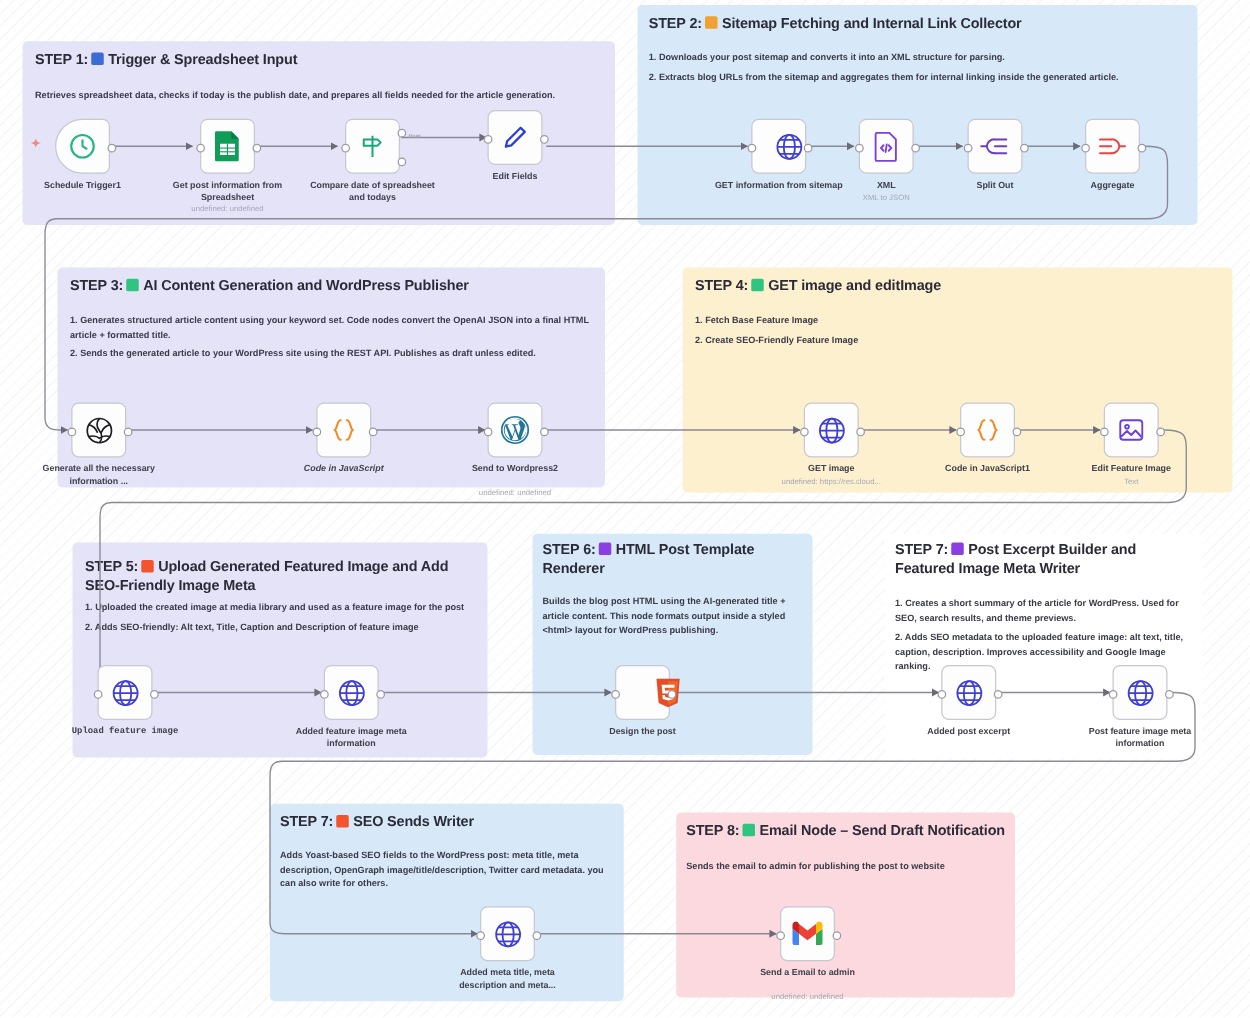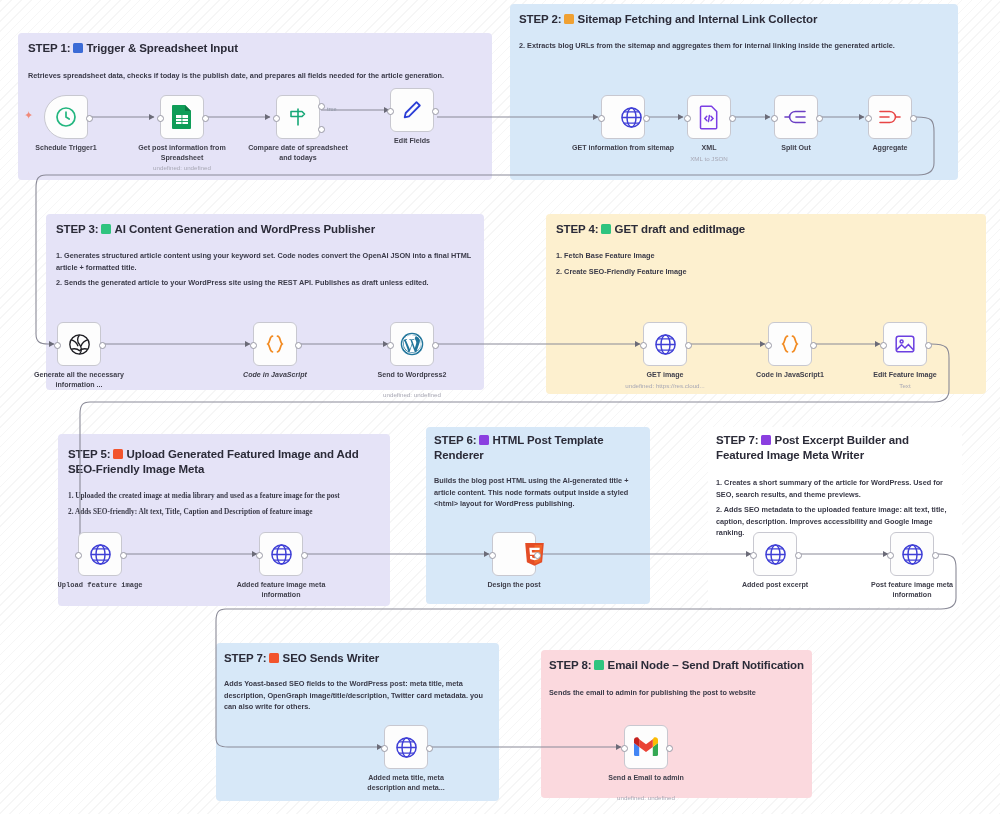--- a/index.html
+++ b/index.html
@@ -139,46 +139,47 @@
   </div>
   <div class="panel-body" style="left:28px;top:70px;width:452px;">
     <p>Retrieves spreadsheet data, checks if today is the publish date, and prepares all fields needed for the article generation.</p>
   </div>
 
   <div class="panel" style="left:510px;top:4px;width:448px;height:176px;background:#d7e8f8;"></div>
   <div class="panel-title" style="left:519px;top:12px;">
     <span>STEP 2:</span><span class="sq" style="background:#f0a132;"></span><span>Sitemap Fetching and Internal Link Collector</span>
   </div>
   <div class="panel-body" style="left:519px;top:40px;width:424px;">
+    <p>1. Downloads your post sitemap and converts it into an XML structure for parsing.</p>
     <p>2. Extracts blog URLs from the sitemap and aggregates them for internal linking inside the generated article.</p>
   </div>
 
   <div class="panel" style="left:46px;top:214px;width:438px;height:176px;background:#e5e3f7;"></div>
   <div class="panel-title" style="left:56px;top:222px;">
     <span>STEP 3:</span><span class="sq" style="background:#2fc47f;"></span><span>AI Content Generation and WordPress Publisher</span>
   </div>
   <div class="panel-body" style="left:56px;top:250px;width:418px;">
     <p>1. Generates structured article content using your keyword set. Code nodes convert the OpenAI JSON into a final HTML article + formatted title.</p>
     <p>2. Sends the generated article to your WordPress site using the REST API. Publishes as draft unless edited.</p>
   </div>
 
   <div class="panel" style="left:546px;top:214px;width:440px;height:180px;background:#fdf0cf;"></div>
   <div class="panel-title" style="left:556px;top:222px;">
-    <span>STEP 4:</span><span class="sq" style="background:#2fc47f;"></span><span>GET draft and editImage</span>
+    <span>STEP 4:</span><span class="sq" style="background:#2fc47f;"></span><span>GET image and editImage</span>
   </div>
   <div class="panel-body" style="left:556px;top:250px;width:400px;">
     <p>1. Fetch Base Feature Image</p>
     <p>2. Create SEO-Friendly Feature Image</p>
   </div>
 
   <div class="panel" style="left:58px;top:434px;width:332px;height:172px;background:#e5e3f7;"></div>
   <div class="panel-title" style="left:68px;top:447px;width:316px;">
     <span>STEP 5:</span><span class="sq" style="background:#f2542d;"></span><span>Upload Generated Featured Image and Add SEO-Friendly Image Meta</span>
   </div>
-  <div class="panel-body" style="left:68px;top:490px;width:312px;font-family:Liberation Serif, serif;">
+  <div class="panel-body" style="left:68px;top:480px;width:312px;">
     <p>1. Uploaded the created image at media library and used as a feature image for the post</p>
     <p>2. Adds SEO-friendly: Alt text, Title, Caption and Description of feature image</p>
   </div>
 
   <div class="panel" style="left:426px;top:427px;width:224px;height:177px;background:#d7e8f8;"></div>
   <div class="panel-title" style="left:434px;top:433px;width:210px;">
     <span>STEP 6:</span><span class="sq" style="background:#8b3fe0;"></span><span>HTML Post Template Renderer</span>
   </div>
   <div class="panel-body" style="left:434px;top:475px;width:200px;">
     <p>Builds the blog post HTML using the AI-generated title + article content. This node formats output inside a styled &lt;html&gt; layout for WordPress publishing.</p>

